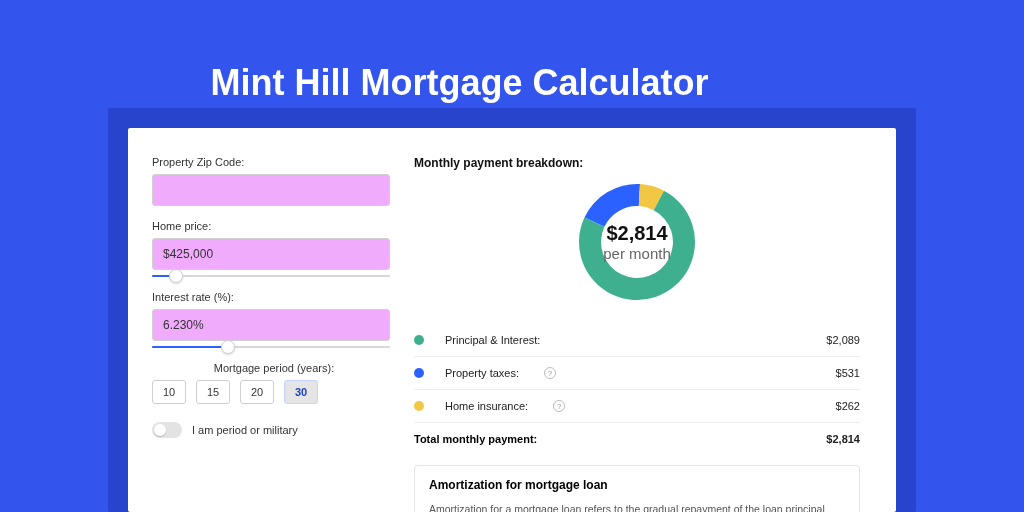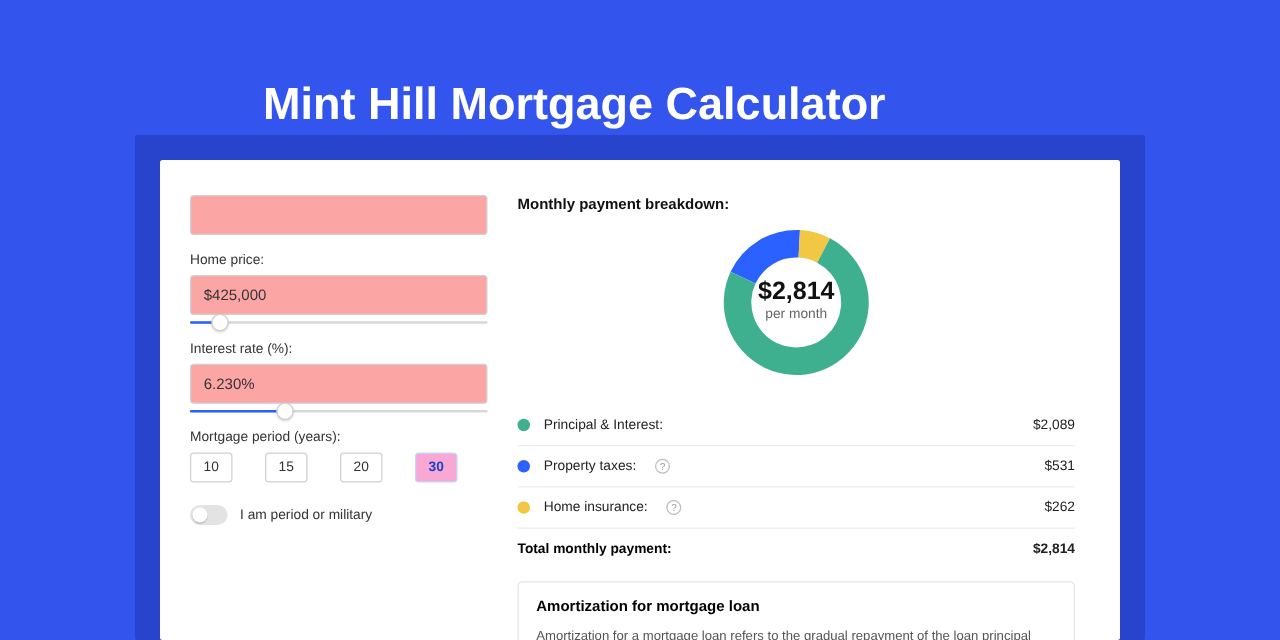--- a/index.html
+++ b/index.html
@@ -22,65 +22,65 @@
   .cols { display: flex; height: 100%; }
   .left {
     width: 268px; padding: 28px 0 0 24px; font-size: 11px; color: #222;
   }
   .right {
     flex: 1; padding: 28px 36px 0 18px;
   }
   .lbl { font-size: 11px; color: #333; margin-bottom: 6px; }
   .text-input {
     width: 238px; height: 32px; border: 1px solid #d0d0d0; border-radius: 3px;
-    padding: 0 10px; font-size: 12px; color: #333; background: #fca5a5;
+    padding: 0 10px; font-size: 12px; color: #333; background: #f0abfc;
   }
   .text-input.small { width: 158px; }
   .text-input.tiny { width: 72px; }
   .row { margin-bottom: 6px; }
   .dp-row { display: flex; gap: 8px; }
   .slider-wrap { position: relative; width: 238px; height: 14px; margin-top: -1px; margin-bottom: 4px; }
   .slider-wrap.small { width: 158px; }
   .track { position: absolute; left: 0; right: 0; top: 6px; height: 2px; background: #d8d8d8; border-radius: 1px; }
   .track-fill { position: absolute; left: 0; top: 6px; height: 2px; background: #2b62ff; border-radius: 1px; }
   .thumb {
     position: absolute; top: 0; width: 14px; height: 14px; border-radius: 50%;
     background: #fff; border: 1px solid #cfcfcf; box-shadow: 0 1px 2px rgba(0,0,0,0.15);
     transform: translateX(-50%);
   }
-  .period-row { display: flex; gap: 26px; margin-top: 4px; }
+  .period-row { display: flex; gap: 10px; margin-top: 4px; }
   .period-btn {
     width: 34px; height: 24px; border: 1px solid #d0d0d0; border-radius: 3px;
     display: flex; align-items: center; justify-content: center;
     font-size: 11px; color: #333; background: #fff; cursor: pointer;
   }
-  .period-btn.sel { background: #f9a8d4; border-color: #c2d4ff; color: #1a43c9; font-weight: 600; }
+  .period-btn.sel { background: #e5e5e5; border-color: #c2d4ff; color: #1a43c9; font-weight: 600; }
   .vet-row { display: flex; align-items: center; gap: 10px; margin-top: 18px; }
   .switch {
     width: 30px; height: 16px; border-radius: 8px; background: #e3e3e3; position: relative;
   }
   .switch .knob {
     position: absolute; left: 2px; top: 2px; width: 12px; height: 12px; border-radius: 50%;
     background: #fff; box-shadow: 0 1px 1px rgba(0,0,0,0.2);
   }
   .vet-lbl { font-size: 11px; color: #333; }
 
   .section-title { font-size: 12px; font-weight: 700; color: #111; margin-bottom: 8px; }
   .donut-wrap { display: flex; justify-content: center; margin: 8px 0 18px 0; }
   .donut-center { text-align: center; }
   .donut-amount { font-size: 20px; font-weight: 800; color: #111; }
-  .donut-sub { font-size: 11px; color: #666; }
+  .donut-sub { font-size: 15px; color: #666; }
 
   .legend { font-size: 11px; color: #222; }
   .legend-row {
     display: flex; align-items: center; justify-content: space-between;
     padding: 10px 0; border-bottom: 1px solid #eee;
   }
   .legend-row:last-of-type { border-bottom: none; }
-  .lg-left { display: flex; align-items: center; gap: 11px; }
+  .lg-left { display: flex; align-items: center; gap: 21px; }
   .dot { width: 10px; height: 10px; border-radius: 50%; display: inline-block; }
   .dot.green { background: #3fb08f; }
   .dot.blue { background: #2b62ff; }
   .dot.yellow { background: #f2c744; }
   .info-ic {
     width: 12px; height: 12px; border: 1px solid #bdbdbd; border-radius: 50%;
     display: inline-flex; align-items: center; justify-content: center;
     font-size: 8px; color: #9a9a9a; margin-left: 4px;
   }
   .total-row { display: flex; justify-content: space-between; font-weight: 700; font-size: 11px; padding: 10px 0 14px 0; border-top: 1px solid #eee; }
@@ -93,20 +93,21 @@
 <body>
 
 <div class="stage">
   <div class="title">Mint Hill Mortgage Calculator</div>
   <div class="shadow"></div>
   <div class="card">
     <div class="cols">
 
       <div class="left">
         <div class="row">
+          <div class="lbl">Property Zip Code:</div>
           <input class="text-input" value="" style="">
         </div>
 
         <div class="row" style="margin-top:14px;">
           <div class="lbl">Home price:</div>
           <input class="text-input" value="$425,000" style="">
           <div class="slider-wrap">
             <div class="track"></div>
             <div class="track-fill" id="hp-fill" style="width: 10%;"></div>
             <div class="thumb" id="hp-thumb" style="left: 10%;"></div>
@@ -117,21 +118,21 @@
         <div class="row" style="margin-top:8px;">
           <div class="lbl">Interest rate (%):</div>
           <input class="text-input" value="6.230%" style="">
           <div class="slider-wrap">
             <div class="track"></div>
             <div class="track-fill" id="ir-fill" style="width: 32%;"></div>
             <div class="thumb" id="ir-thumb" style="left: 32%;"></div>
           </div>
         </div>
 
-        <div class="row" style="margin-top:8px;">
+        <div class="row" style="margin-top:8px;text-align:center;">
           <div class="lbl">Mortgage period (years):</div>
           <div class="period-row" id="period-row">
               <div class="period-btn">10</div>
               <div class="period-btn">15</div>
               <div class="period-btn">20</div>
               <div class="period-btn sel">30</div>
             </div>
         </div>
 
         <div class="vet-row">

